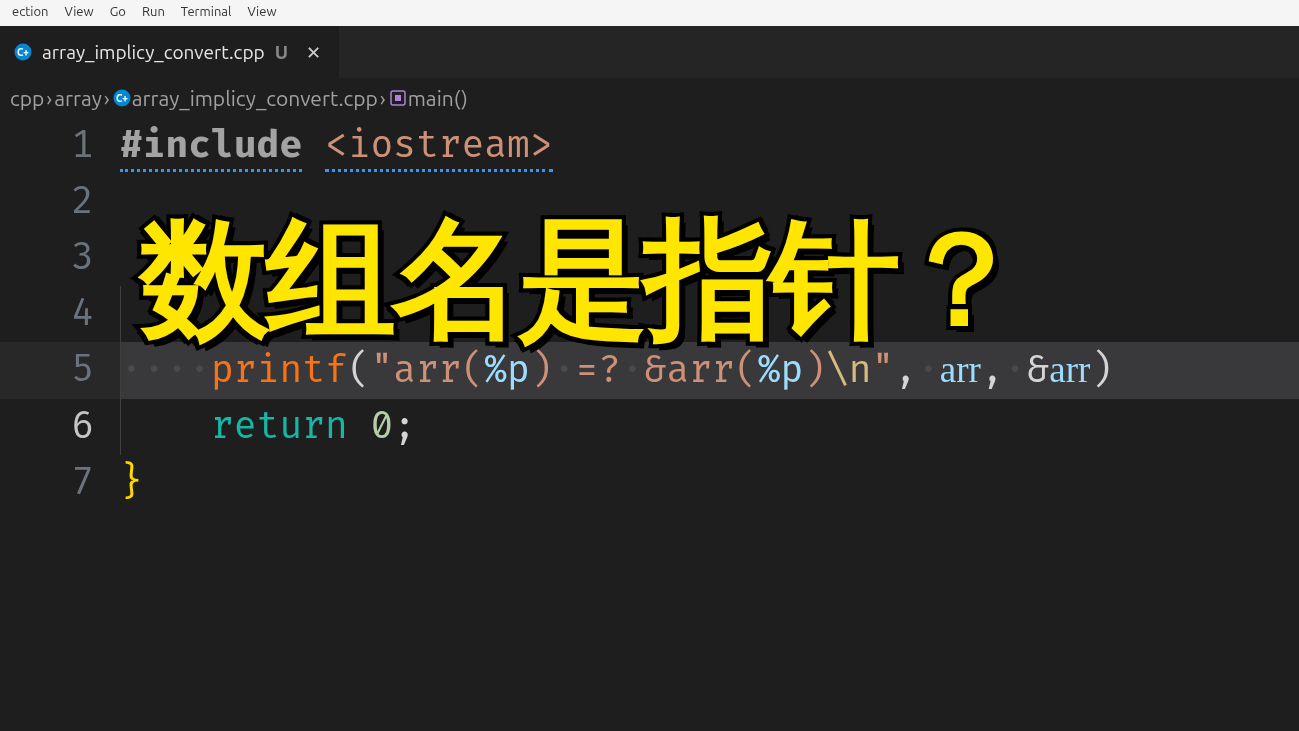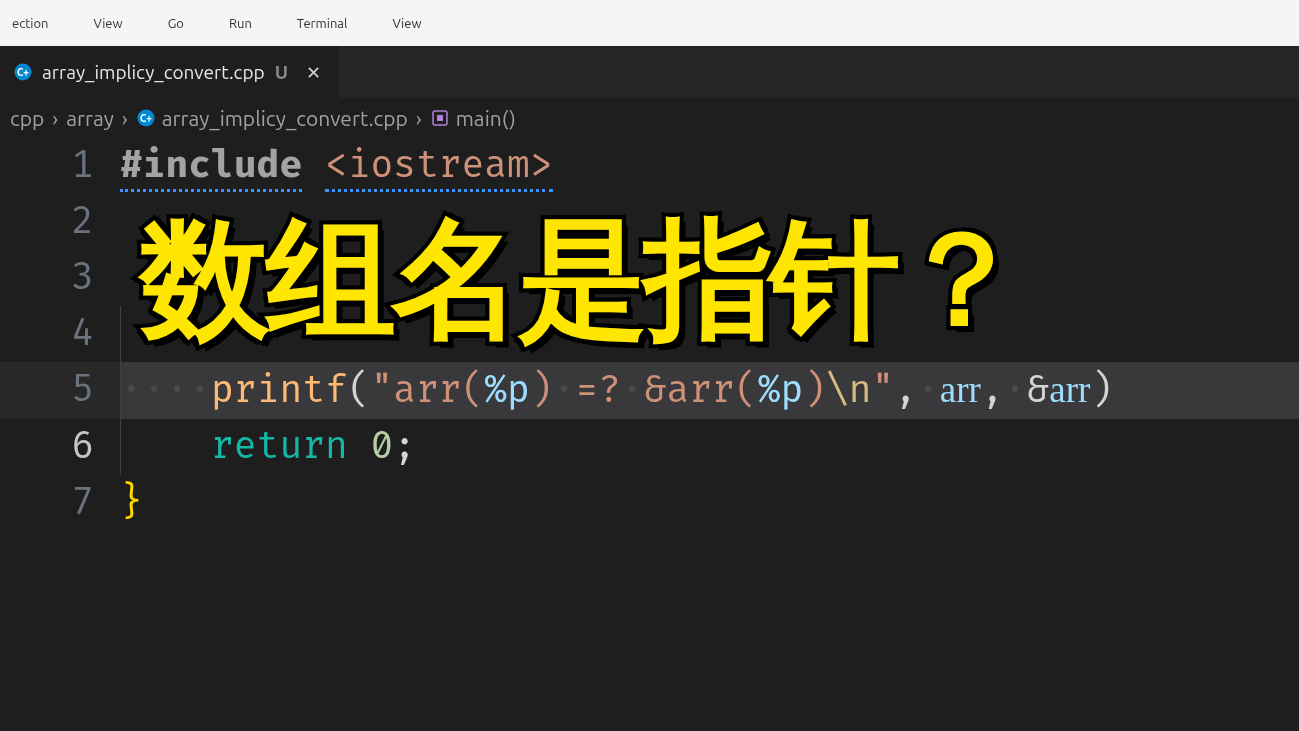--- a/index.html
+++ b/index.html
@@ -5,28 +5,27 @@
 * { margin: 0; padding: 0; box-sizing: border-box; }
 body {
   width: 1299px;
   height: 731px;
   background: #1e1e1e;
   font-family: "Segoe UI", Ubuntu, sans-serif;
   overflow: hidden;
   position: relative;
 }
 .menubar {
-  height: 46px;
+  height: 26px;
   background: #f5f5f5;
   display: flex;
-  align-items: center;
+  align-items: flex-start;
   padding: 0 4px;
   font-size: 13px;
   color: #333;
-  gap: 29px;
 }
 .menubar .menu-item {
   padding: 4px 8px;
   cursor: default;
 }
 .tabbar {
   height: 52px;
   background: #252526;
   display: flex;
   align-items: stretch;
@@ -62,21 +61,20 @@
   margin-left: 4px;
 }
 .breadcrumbs {
   height: 40px;
   background: #1e1e1e;
   display: flex;
   align-items: center;
   padding: 0 10px;
   font-size: 21px;
   color: #a1a1a1;
-  gap: 6px;
 }
 .crumb { color: #a1a1a1; }
 .crumb-sep { color: #a1a1a1; padding: 0 2px; }
 .crumb-icon {
   width: 20px;
   height: 20px;
   display: inline-flex;
   align-items: center;
   justify-content: center;
 }
@@ -107,21 +105,21 @@
   position: absolute;
   left: 0;
   top: 0;
   bottom: 0;
   border-left: 1px solid #404040;
 }
 .ws { color: #4a4a4a; }
 .t-pre { color: #a3a3a3; font-weight: bold; }
 .t-inc { color: #ce9178; }
 .t-key { color: #14b8a6; }
-.t-func { color: #fdba74; }
+.t-func { color: #f97316; }
 .t-str { color: #ce9178; }
 .t-fmt { color: #9cdcfe; }
 .t-esc { color: #d7ba7d; }
 .t-var { color: #9cdcfe; font-family: Liberation Serif, serif; }
 .t-num { color: #b5cea8; }
 .t-pun { color: #d4d4d4; }
 .t-op { color: #d4d4d4; }
 .t-brace { color: #ffd700; }
 .squiggle {
   border-bottom: 3px dotted #3794ff;

